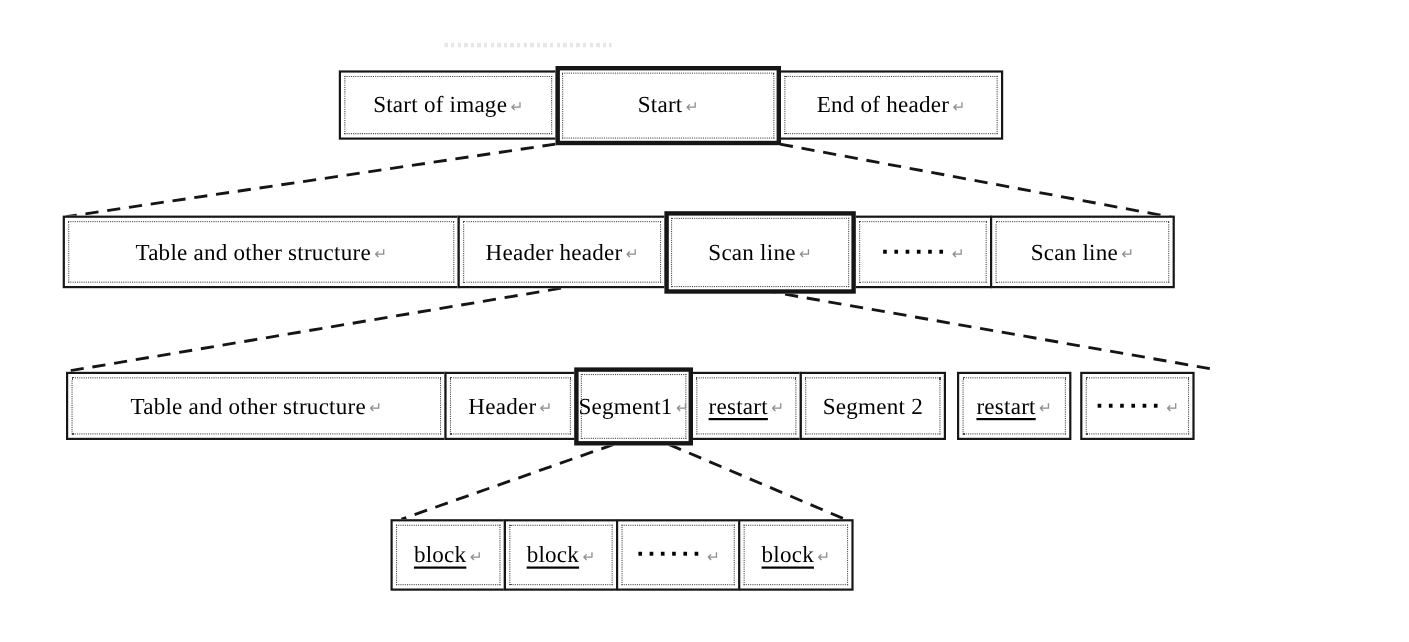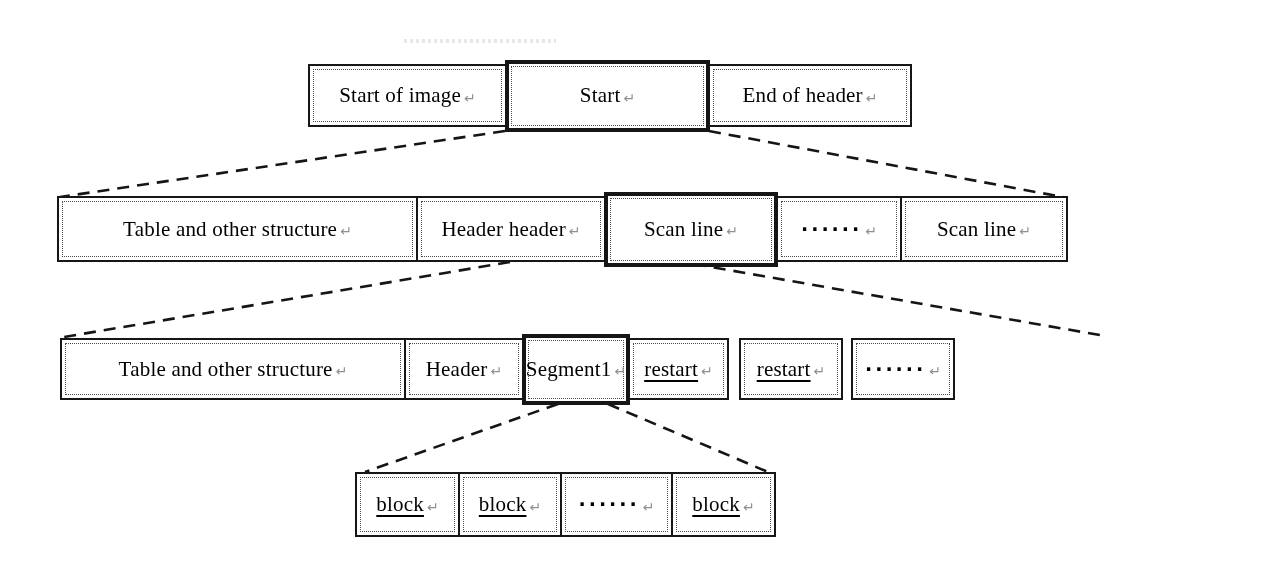--- a/index.html
+++ b/index.html
@@ -170,20 +170,25 @@
           <span class="label">Segment1</span>
           <span class="pilcrow">↵</span>
         </div>
     </div>
     <div class="cell" style="width:101px;">
       <div class="inner">
           <span class="label misspelled">restart</span>
           <span class="pilcrow">↵</span>
         </div>
     </div>
+    <div class="cell" style="width:133px;">
+      <div class="inner">
+          <span class="label">Segment 2</span>
+        </div>
+    </div>
     <div class="cell gap10" style="width:104px;">
       <div class="inner">
           <span class="label misspelled">restart</span>
           <span class="pilcrow">↵</span>
         </div>
     </div>
     <div class="cell gap8" style="width:104px;">
       <div class="inner">
           <span class="label dots">······</span>
           <span class="pilcrow">↵</span>

